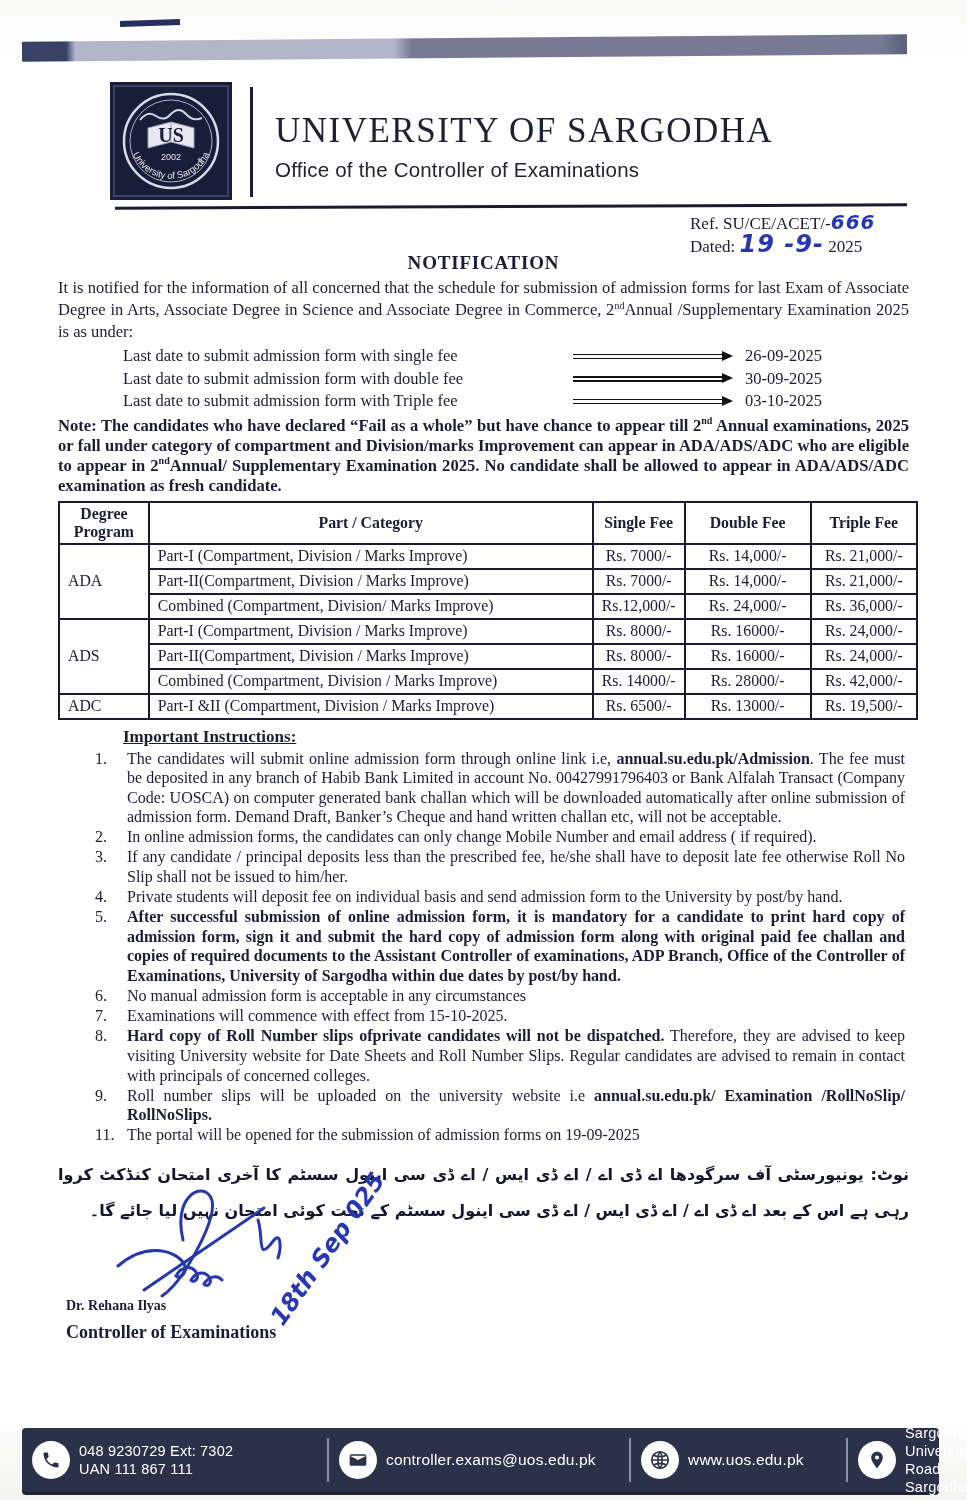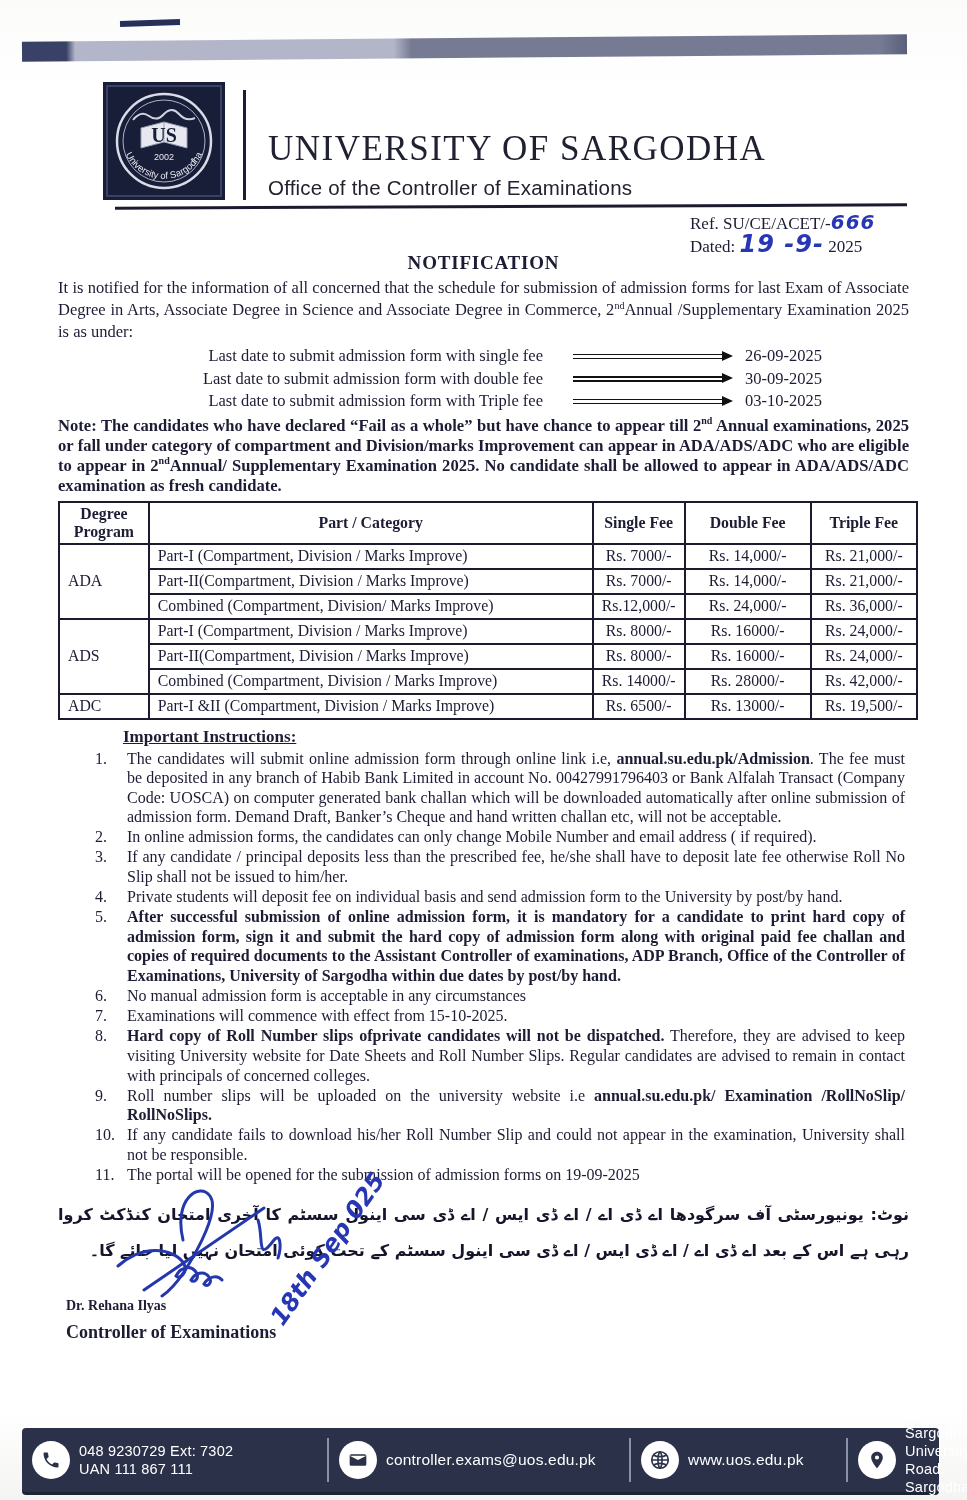--- a/index.html
+++ b/index.html
@@ -17,21 +17,21 @@
   }
   
   .top-band {
     position:absolute; left:22px; top:38px; width:885px; height:20px;
     transform:rotate(-0.5deg);
     background:linear-gradient(90deg,#3a4166 0%, #3a4166 5%, #b3b5c9 6%, #b3b5c9 42%, #767b93 44%, #767b93 97%, #5a5f7a 100%);
   }
   .top-dash { position:absolute; left:120px; top:20px; width:60px; height:6px; background:#27305a; transform:rotate(-2deg); }
 
   
-  .header { position:absolute; left:103px; top:82px; display:flex; align-items:flex-end; }
+  .header { position:absolute; left:110px; top:82px; display:flex; align-items:center; }
   .logo-box { width:122px; height:118px; flex:0 0 auto; }
   .header-divider { width:3px; height:110px; background:#1c1c34; margin:2px 0 0 18px; }
   .title-block { padding:10px 0 0 22px; }
   .univ-name {
     font-family:"Liberation Serif", serif;
     font-size:35px; letter-spacing:1.5px; font-weight:500; color:#1f2030; white-space:nowrap;
   }
   .office-line {
     font-family:"Liberation Sans", sans-serif;
     font-size:20.5px; color:#22232f; margin-top:7px; letter-spacing:0.2px;
@@ -48,21 +48,21 @@
   .dated-hand { font-size:24px; letter-spacing:1px; }
 
   .content { position:absolute; left:58px; top:252px; width:851px; }
 
   .notif-title { text-align:center; font-weight:bold; font-size:19px; letter-spacing:0.8px; margin-bottom:3px; }
 
   .intro { font-size:16.5px; line-height:22px; text-align:justify; }
   sup { font-size:10px; vertical-align:super; line-height:0; }
 
   
-  .deadlines { margin:2px 0 0 65px;text-align:right; }
+  .deadlines { margin:2px 0 0 65px; }
   .deadline-row { display:flex; align-items:center; height:22.5px; font-size:16.5px; }
   .deadline-label { width:420px; flex:0 0 auto; }
   .deadline-arrow { position:relative; width:160px; height:9px; margin:0 12px 0 30px; flex:0 0 auto; }
   .deadline-arrow .l1 { position:absolute; left:0; top:2px; width:150px; height:1.6px; background:#111; }
   .deadline-arrow .l2 { position:absolute; left:0; top:6px; width:150px; height:1.3px; background:#111; }
   .deadline-arrow .head { position:absolute; right:0; top:-1px; width:0; height:0;
     border-left:11px solid #111; border-top:5.5px solid transparent; border-bottom:5.5px solid transparent; }
   .deadline-date { font-size:16.5px; }
 
   .note { font-weight:bold; font-size:16.6px; line-height:20px; text-align:justify; margin-top:3px; }
@@ -292,24 +292,20 @@
         </li>
         <li>
           <span class="num">8.</span>
           <span class="body"><span class="b">Hard copy of Roll Number slips ofprivate candidates will not be dispatched.</span><span> Therefore, they are advised to keep visiting University website for Date Sheets and Roll Number Slips. Regular candidates are advised to remain in contact with principals of concerned colleges.</span></span>
         </li>
         <li>
           <span class="num">9.</span>
           <span class="body"><span>Roll number slips will be uploaded on the university website i.e </span><span class="b">annual.su.edu.pk/ Examination /RollNoSlip/ RollNoSlips.</span></span>
         </li>
         <li>
-          <span class="num">10.</span>
-          <span class="body"><span>If any candidate fails to download his/her Roll Number Slip and could not appear in the examination, University shall not be responsible.</span></span>
-        </li>
-        <li>
           <span class="num">11.</span>
           <span class="body"><span>The portal will be opened for the submission of admission forms on 19-09-2025</span></span>
         </li>
       </ol>
 
     <p class="urdu">نوٹ: یونیورسٹی آف سرگودھا اے ڈی اے / اے ڈی ایس / اے ڈی سی اینول سسٹم کا آخری امتحان کنڈکٹ کروا رہی ہے اس کے بعد اے ڈی اے / اے ڈی ایس / اے ڈی سی اینول سسٹم کے تحت کوئی امتحان نہیں لیا جائے گا۔</p>
   </div>
 
   <div class="sig-wrap">
     <svg class="sig-svg" width="260" height="170" viewBox="0 0 260 170">

